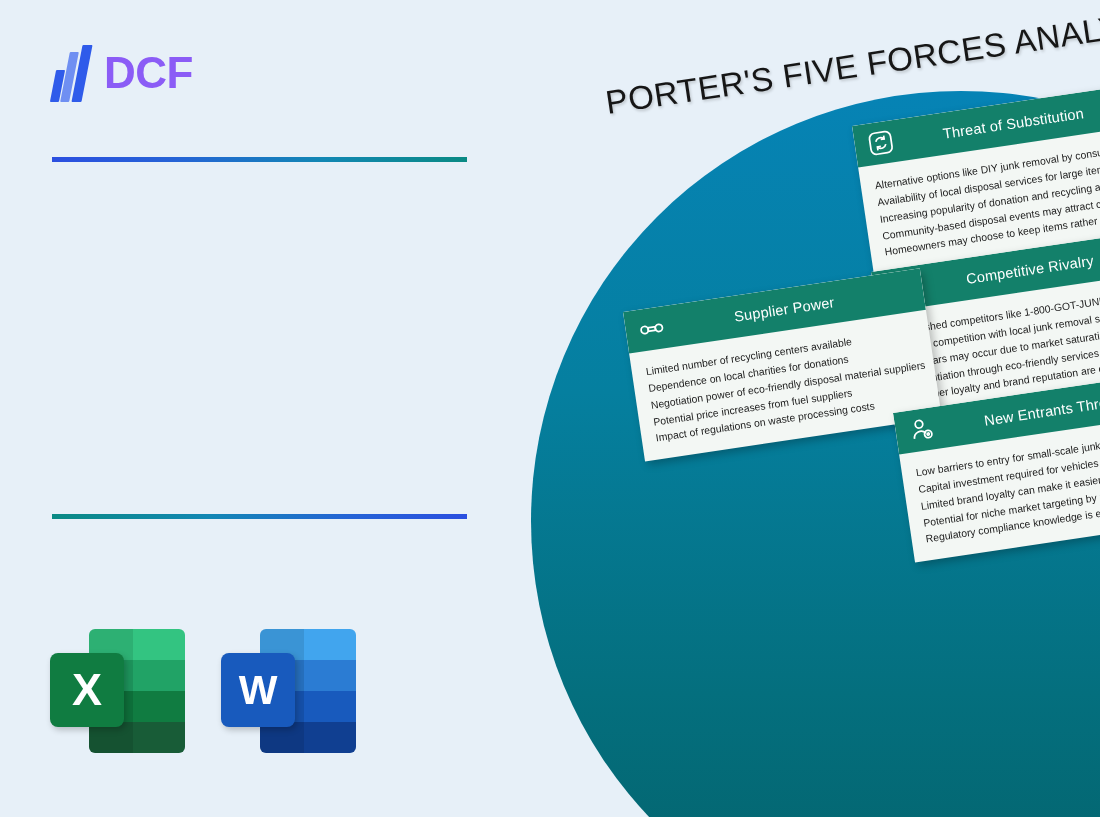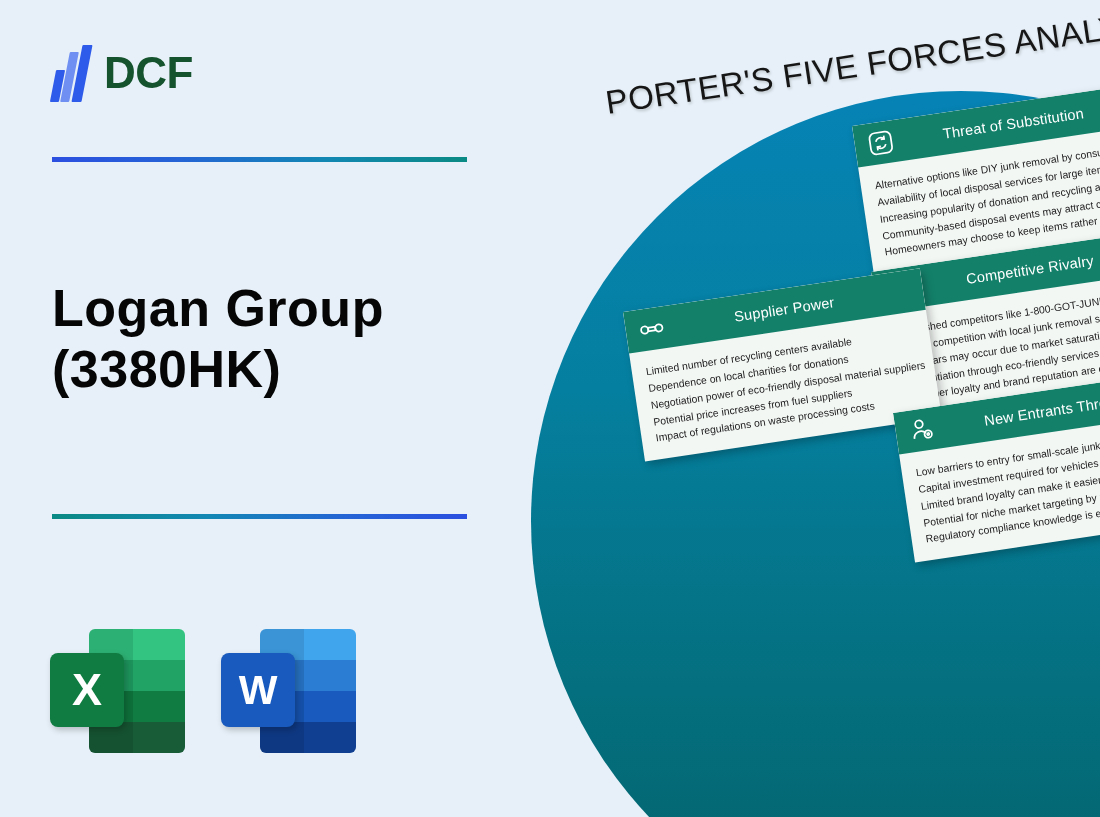--- a/index.html
+++ b/index.html
@@ -47,21 +47,21 @@
     bottom: 0;
     transform: skewX(-11deg);
     border-radius: 1px;
   }
   #logo-mark .bar-1 { left: 1px;  width: 9px;  height: 32px; background: #2f5bea; }
   #logo-mark .bar-2 { left: 13px; width: 9px;  height: 50px; background: #6f8ff2; }
   #logo-mark .bar-3 { left: 25px; width: 10px; height: 57px; background: #2f5bea; }
   #logo-text {
     font-size: 44px;
     font-weight: 700;
-    color: #14532d;
+    color: #8b5cf6;
     letter-spacing: -0.5px;
     line-height: 1;
   }
 
   
   .divider {
     position: absolute;
     left: 52px;
     width: 415px;
     height: 5px;
@@ -334,21 +334,20 @@
       <span id="logo-mark">
         <span class="bar bar-1"></span>
         <span class="bar bar-2"></span>
         <span class="bar bar-3"></span>
       </span>
       <span id="logo-text">DCF</span>
     </div>
 
     <div class="divider" id="divider-top"></div>
 
-    <div id="page-title">Logan Group (3380HK)</div>
 
     <div class="divider" id="divider-bottom"></div>
 
     <div id="office-icons">
       <div class="office-icon excel">
         <span class="oi-sheet">
           <i class="b1"></i>
             <i class="b2"></i>
             <i class="b3"></i>
             <i class="b4"></i>

